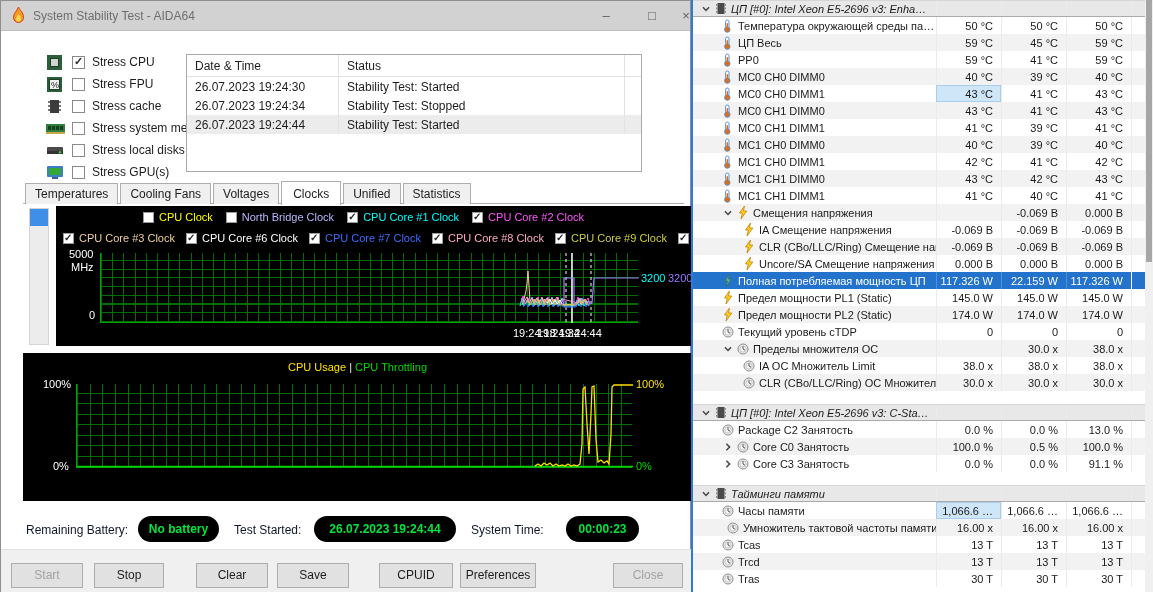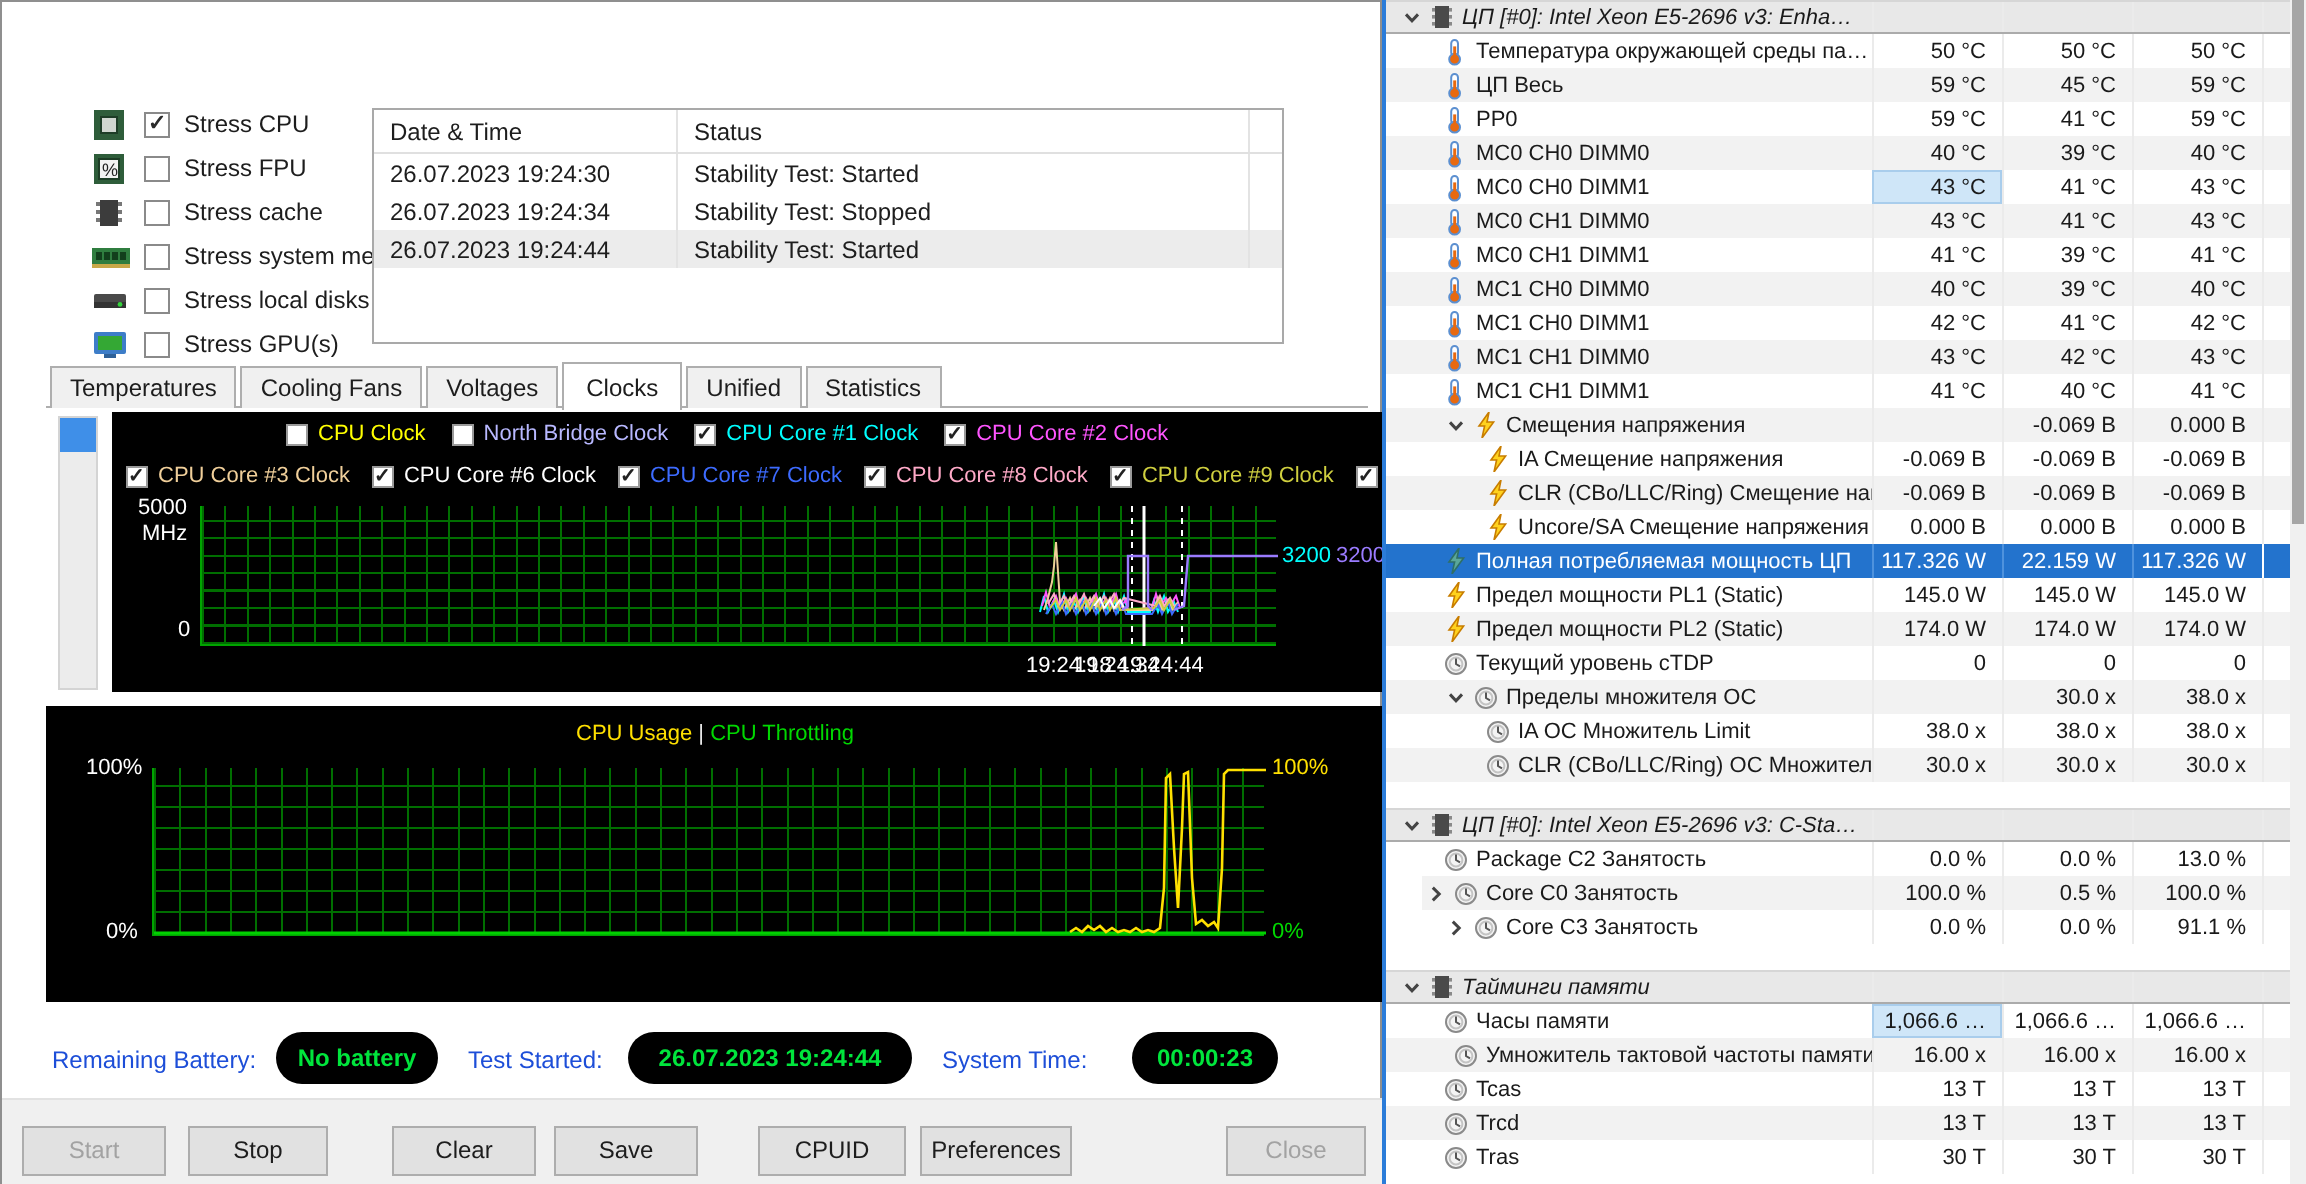--- a/index.html
+++ b/index.html
@@ -56,21 +56,21 @@
     border-left:1px solid #00a400; border-bottom:1px solid #00a400; }
   #plot2 { position:absolute; left:53px; top:31px; width:556px; height:84px;
     background: repeating-linear-gradient(90deg,#006e00 0 1px,transparent 1px 12.65px),
                 repeating-linear-gradient(0deg,#006e00 0 1px,transparent 1px 10.5px);
     border-left:1px solid #00a400; border-bottom:1px solid #00a400; }
   .rt3200 { position:absolute; top:66px; font-size:11px; }
   #c2title { position:absolute; left:0; right:0; top:8px; text-align:center; font-size:11px; white-space:nowrap; }
   .xlab { position:absolute; top:121px; color:#fff; font-size:11px; }
 
   
-  .infolab { position:absolute; font-size:12px; color:#1d4ed8; top:522px; }
+  .infolab { position:absolute; font-size:12px; color:#0f172a; top:522px; }
   .infobox { position:absolute; top:515px; height:26px; background:#000; color:#00e53c; font-size:12px; font-weight:bold; display:flex; align-items:center; justify-content:center;border-radius:13px; }
 
   
   #btnstrip { position:absolute; left:0; top:548px; width:691px; height:44px; background:#f0f0f0; border-top:1px solid #e2e2e2; }
   .dlgbtn { position:absolute; top:13px; height:25px; background:#e1e1e1; border:1px solid #adadad; font-size:12px; color:#1d1d1d; text-align:center; line-height:23px; font-family:"Liberation Sans",sans-serif; }
   .dlgbtn.dis { color:#a2a2a2; }
 
   
   #panel { position:absolute; left:691px; top:0; width:462px; height:592px; background:#fff; border-left:2px solid #2b7cd9; overflow:hidden; }
   #srows { position:absolute; left:0; top:0; width:452px; }
@@ -90,20 +90,32 @@
   .spacer { height:13px; }
   #vsb { position:absolute; right:0; top:0; width:8px; height:592px; background:#f0f0f0; }
   #vsb .vthumb { position:absolute; left:1px; top:0; width:6px; height:262px; background:#a6a6a6; }
 </style>
 </head>
 <body>
 
 <div id="root">
 
   <div id="lwin">
+    <div id="tbar">
+      <span class="flame">
+        <svg width="15" height="19" viewBox="0 0 15 19">
+            <path d="M7.5 1 C9 5 12.5 6 12.5 11.5 a5 5 0 0 1 -10 0 C2.5 7 6 5.5 7.5 1 Z" fill="#f59a23" stroke="#d93c1e" stroke-width="1"></path>
+            <path d="M7.5 8 C8.5 10 10 10.5 10 13 a2.5 2.5 0 0 1 -5 0 C5 11 7 10 7.5 8 Z" fill="#ffd84d"></path>
+          </svg>
+      </span>
+      <span class="ttl">System Stability Test - AIDA64</span>
+      <span class="winbtn" id="btn-min">–</span>
+      <span class="winbtn" id="btn-max">□</span>
+      <span class="winbtn" id="btn-close">×</span>
+    </div>
 
     <div id="stress">
         <div class="srow">
           <span class="hwicon">
             <svg width="17" height="17">
               <rect x="1" y="1" width="15" height="15" fill="#2e5d3a"></rect>
               <rect x="4.5" y="4.5" width="8" height="8" fill="#cfd6cf" stroke="#1d3d26"></rect>
             </svg>
           </span>
           <div class="cb on"></div>
@@ -682,21 +694,21 @@
               <circle cx="6" cy="6" r="3.2" fill="none" stroke="#c4c4c4"></circle>
               <path d="M6 3.2 L6 6 L8 7.2" stroke="#555" stroke-width="1" fill="none"></path>
             </svg>
           </span>
           <span class="plab">Package C2 Занятость</span>
           <span class="pval">0.0 %</span>
           <span class="pval">0.0 %</span>
           <span class="pval">13.0 %</span>
           <span class="pstub"></span>
         </div>
-        <div class="prow alt" style=" margin-left: 18px;">
+        <div class="prow alt" style="padding-left: 28px;">
           <span class="chev">
             <svg width="10" height="10">
               <path d="M3.4 1.8 L6.6 5 L3.4 8.2" stroke="#444" stroke-width="1.5" fill="none"></path>
             </svg>
           </span>
           <span class="picon">
             <svg width="12" height="12">
               <circle cx="6" cy="6" r="5" fill="#f4f4f4" stroke="#8a8a8a"></circle>
               <circle cx="6" cy="6" r="3.2" fill="none" stroke="#c4c4c4"></circle>
               <path d="M6 3.2 L6 6 L8 7.2" stroke="#555" stroke-width="1" fill="none"></path>

